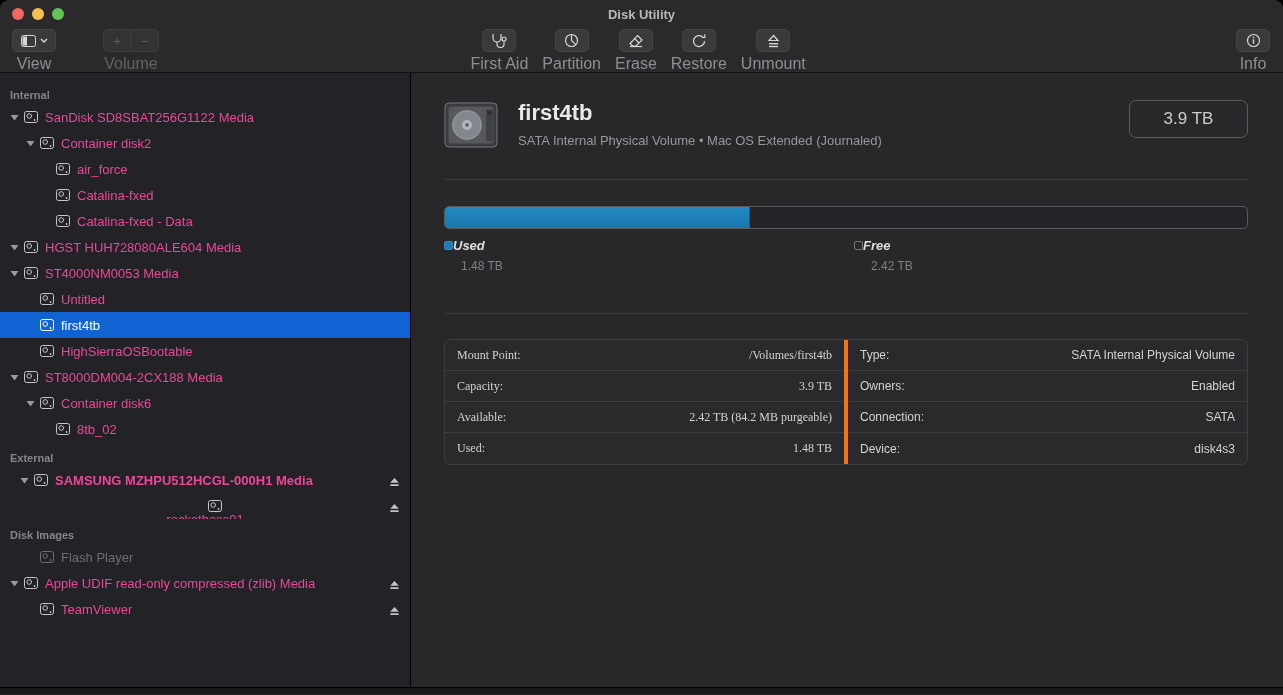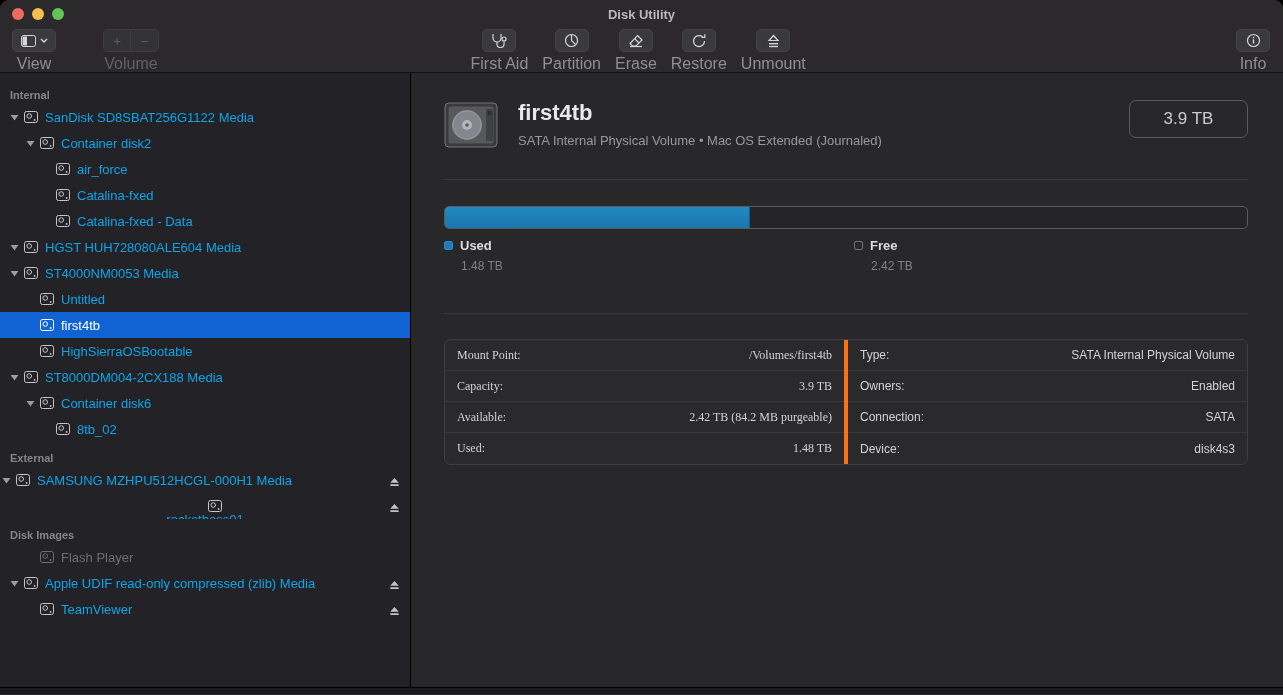--- a/index.html
+++ b/index.html
@@ -35,21 +35,21 @@
   .info-group{right:13px;}
 
   
   .content{display:flex;height:614px;}
   .sidebar{width:411px;background:#232226;border-right:1px solid #000;overflow:hidden;padding-top:6px;}
   .main{flex:1;position:relative;background:#28272a;}
   .footer{height:7px;background:#1b1a1d;border-top:1px solid #000;}
 
   
   .section-title{margin:10px 0 3px 10px;font-size:11px;font-weight:700;color:#85858a;}
-  .row{position:relative;height:26px;display:flex;align-items:center;font-size:13px;color:#0ea5e9;white-space:nowrap;}
+  .row{position:relative;height:26px;display:flex;align-items:center;font-size:13px;color:#ec4899;white-space:nowrap;}
   .row .disclosure{width:14px;display:flex;align-items:center;justify-content:flex-start;color:#9b9b9f;flex:none;}
   .row .dico{display:flex;align-items:center;margin-right:7px;color:#c7c7cb;flex:none;}
   .row .label{overflow:hidden;text-overflow:ellipsis;padding-right:26px;}
   .row .eject{position:absolute;right:10px;top:8px;color:#c4c4c8;}
   .row.selected{background:#1163d4;color:#fff;}
   .row.selected .dico,.row.selected .disclosure,.row.selected .eject{color:#fff;}
   .row.dimmed{color:#6e6e73;}
   .row.dimmed .dico{color:#6e6e73;}
 
   
@@ -63,21 +63,21 @@
   .d1{margin-top:27px;}
   .d2{margin-top:29px;}
 
   
   .usage{margin:26px 35px 0 33px;}
   .bar{position:relative;height:23px;border:1px solid #5a5a5f;border-radius:5px;background:#252428;overflow:hidden;}
   .bar-fill{position:absolute;left:0;top:0;bottom:0;background:linear-gradient(#2389c2,#1b76ad);border-right:1px solid #0f5e8f;}
   .legend{position:relative;height:46px;margin-top:9px;}
   .legend-item{position:absolute;top:0;}
   .legend-item.free-item{left:51%;}
-  .legend-head{display:flex;align-items:center;gap:7px;}
+  .legend-head{display:flex;align-items:center;font-style:italic;}
   .swatch{width:9px;height:9px;border-radius:2px;}
   .swatch.used{background:#1d7db6;border:1px solid #2e8ac0;}
   .swatch.free{background:transparent;border:1px solid #737378;}
   .legend-title{font-size:13px;font-weight:700;color:#dededf;}
   .legend-value{margin:6px 0 0 17px;font-size:12px;color:#808085;}
 
   
   .details{display:flex;margin:25px 35px 0 33px;border:1px solid #3f3e42;border-radius:7px;background:#2a292c;overflow:hidden;}
   .dcol{flex:1;min-width:0;}
   .dcol.left{border-right:4px solid #f97316;font-family:Liberation Serif, serif;}
@@ -438,21 +438,21 @@
     </span>
     <span class="label">8tb_02</span>
 
   </div>
 </div>
   </div>
 
   <div class="section">
     <div class="section-title">External</div>
     <div class="section-list">
-  <div class="row" style="padding-left: 2px;">
+  <div class="row" style="padding-left: 20px; font-weight: bold;">
     <span class="disclosure" style="visibility: visible;">
       <svg width="9" height="7" viewBox="0 0 9 7">
                   <path d="M0.5 1h8L4.5 6.5z" fill="currentColor"></path>
                 </svg>
     </span>
     <span class="dico">
       <svg width="14" height="12" viewBox="0 0 14 12" fill="none" stroke="currentColor">
                   <rect x="0.5" y="0.5" width="13" height="11" rx="2"></rect>
                   <circle cx="5.2" cy="5" r="2.3"></circle>
                   <circle cx="10.6" cy="9" r="0.9" fill="currentColor" stroke="none"></circle>

